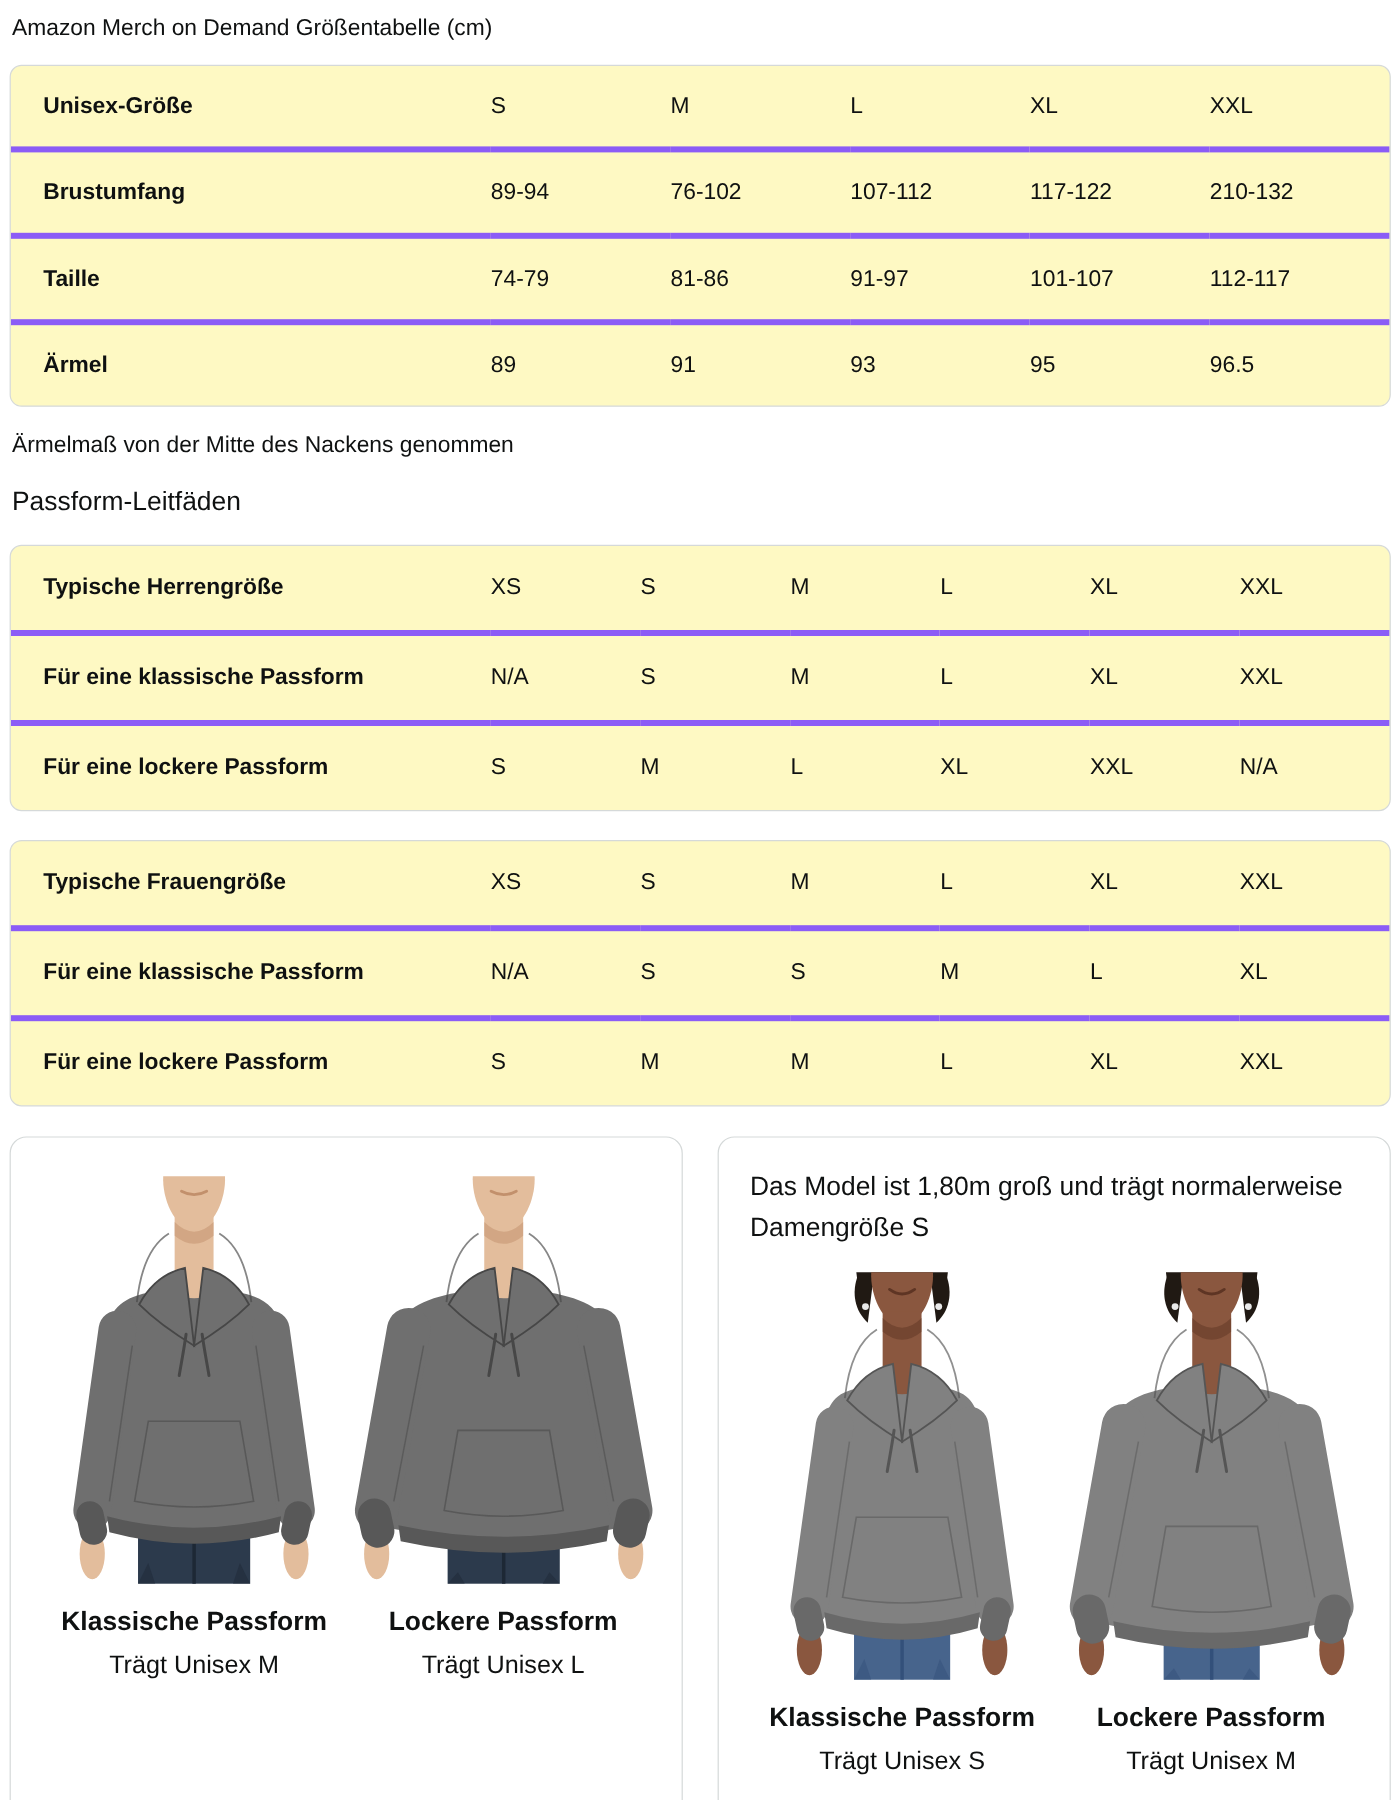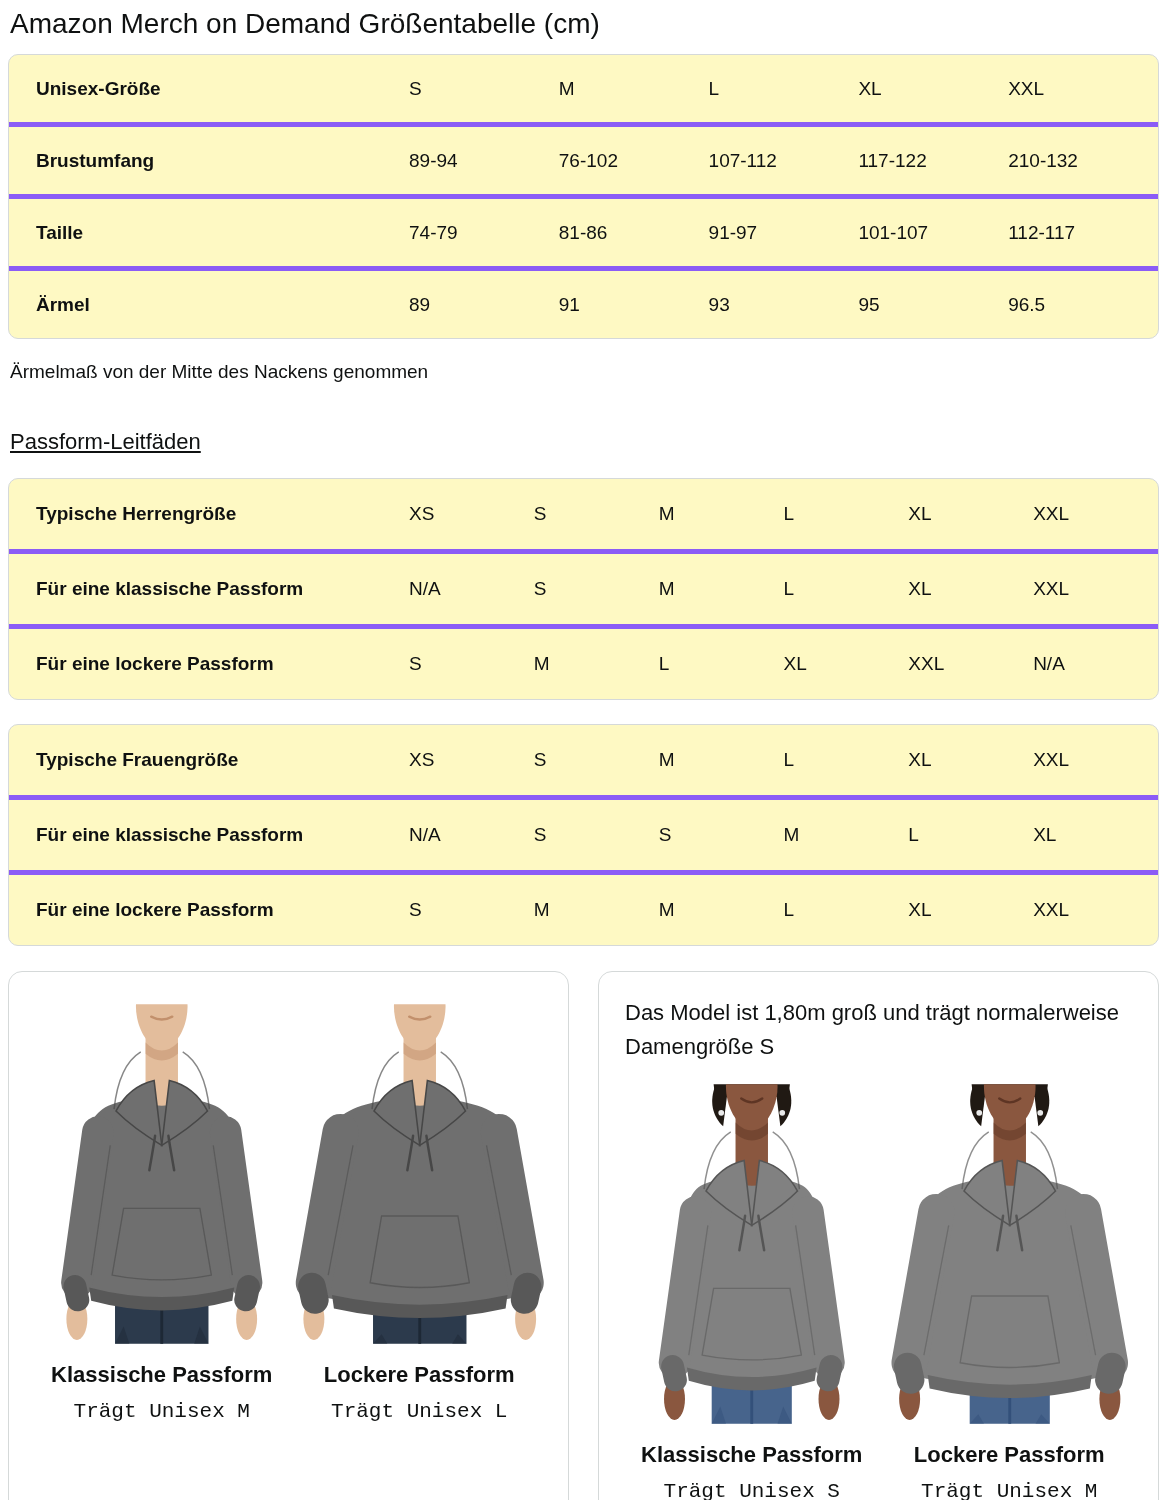--- a/index.html
+++ b/index.html
@@ -3,54 +3,54 @@
 <meta charset="utf-8">
 <style>
   html,body{margin:0;padding:0;background:#fff;}
   body{
     width:1167px;height:1500px;overflow:hidden;
     font-family:"Liberation Sans","DejaVu Sans",sans-serif;
     color:#0F1111;-webkit-font-smoothing:antialiased;
   }
   .page{padding:8px 8px 0 8px;box-sizing:border-box;}
   .page-title{
-    font-size:28px;font-weight:400;line-height:28px;
+    font-size:19px;font-weight:400;line-height:28px;
     margin:2px 0 16px 2px;
   }
   
   .tblwrap{
     border:1px solid #D5D9D9;border-radius:10px;overflow:hidden;
     background:#fef9c3;
   }
   .tblwrap.size{margin-bottom:0;}
   table{width:100%;border-collapse:collapse;table-layout:fixed;}
   td{
     height:67px;font-size:19px;vertical-align:middle;
     padding:0;white-space:nowrap;overflow:hidden;
   }
   .fit td{height:70px;}
   td.lbl{font-weight:700;padding-left:27px;}
   tr + tr td{border-top:5px solid #8b5cf6;}
   .note{font-size:19px;margin:21px 0 0 2px;line-height:24px;}
-  .section-title{font-size:22px;font-weight:400;margin:44px 0 22px 2px;line-height:28px;text-decoration:underline;}
+  .section-title{font-size:22px;font-weight:400;margin:20px 0 22px 2px;line-height:28px;}
   .gap24{height:24px;}
   
   .cards{display:flex;gap:29px;margin-top:25px;}
   .card{
     flex:1;border:1px solid #D5D9D9;border-radius:14px;
     padding:24px 20px 20px 24px;box-sizing:border-box;background:#fff;
     height:570px;
   }
   .card p{font-size:22px;line-height:34px;margin:0 0 12px 2px;}
   .figrow{display:flex;}
   .figcol{flex:1;text-align:center;min-width:0;}
   .photo{width:100%;height:356px;}
   .photo svg{display:block;width:100%;height:100%;}
   .cap-bold{font-size:22px;font-weight:700;margin-top:10px;line-height:26px;}
-  .cap-sub{font-size:21px;font-weight:400;margin-top:11px;line-height:25px;font-family:Liberation Mono, monospace;}
+  .cap-sub{font-size:21px;font-weight:400;margin-top:11px;line-height:25px;}
 </style>
 </head>
 <body>
 
 <div class="page">
 
   <div class="page-title">Amazon Merch on Demand Größentabelle (cm)</div>
 
   <div class="tblwrap size">
     <table>

